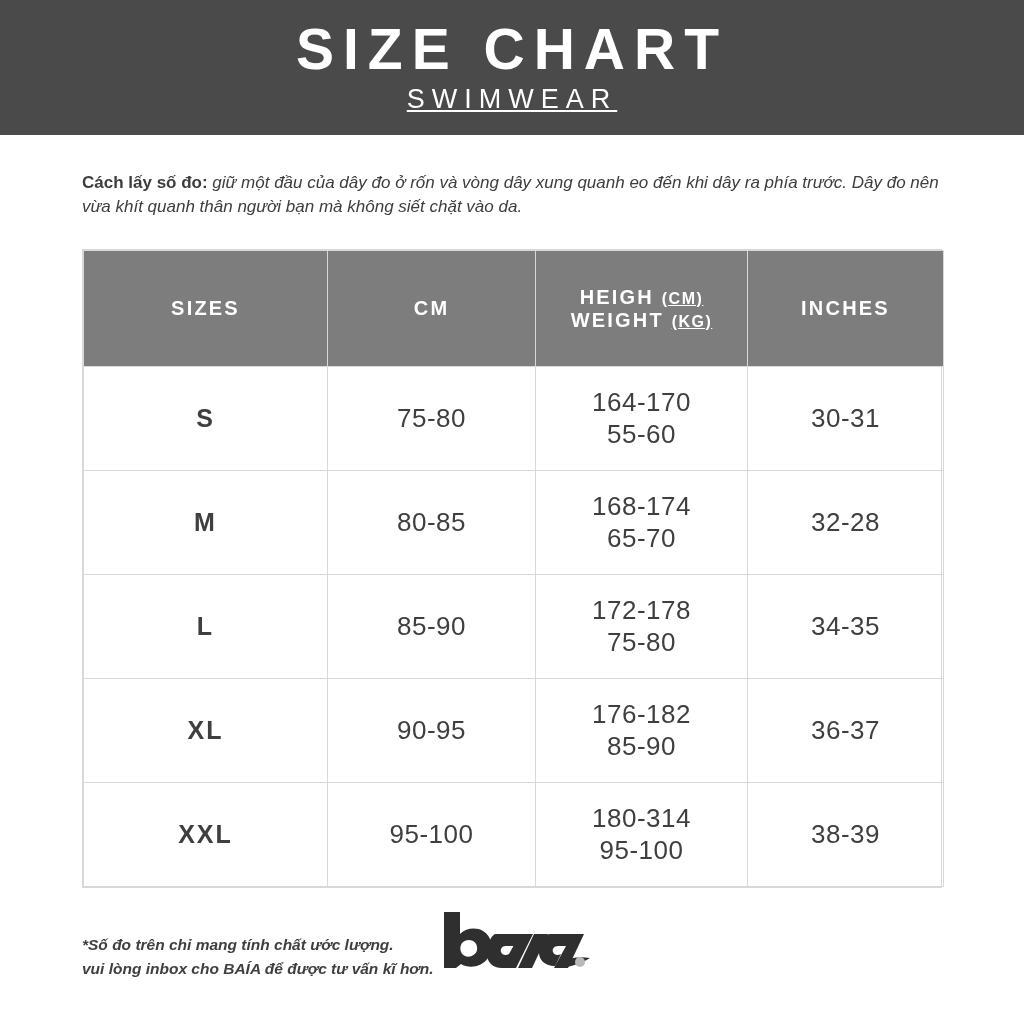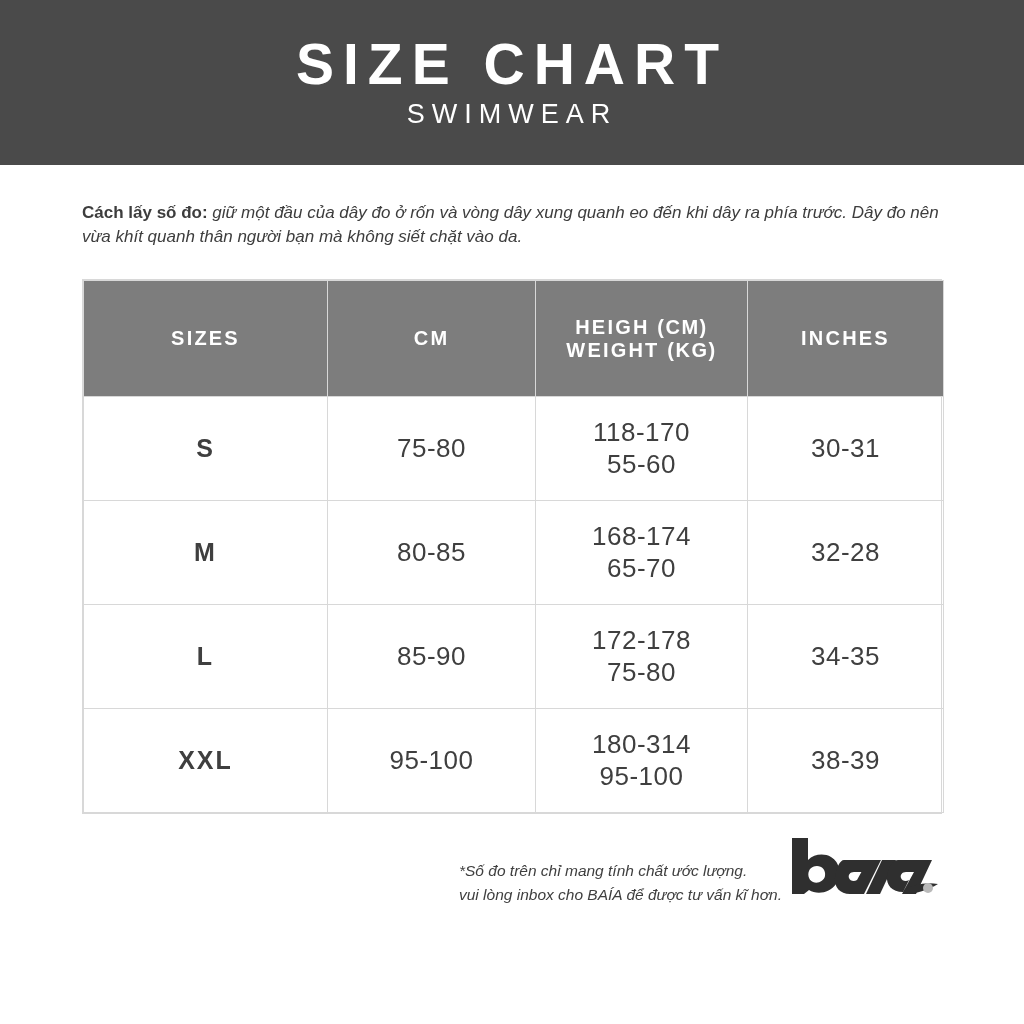--- a/index.html
+++ b/index.html
@@ -18,21 +18,21 @@
   .page {
     width: 1024px;
     height: 1024px;
     position: relative;
     box-sizing: border-box;
   }
 
   
   .header {
     background: #4a4a4a;
-    height: 165px;
+    height: 135px;
     width: 100%;
     display: flex;
     flex-direction: column;
     align-items: center;
     justify-content: center;
     box-sizing: border-box;
   }
   .header-title {
     color: #ffffff;
     font-size: 57px;
@@ -43,20 +43,21 @@
     font-family: "Liberation Sans", sans-serif;
   }
   .header-subtitle {
     color: #ffffff;
     font-size: 27px;
     font-weight: normal;
     letter-spacing: 7px;
     text-align: center;
     margin-top: 6px;
     font-family: "Liberation Sans", sans-serif;
+    text-decoration: underline;
   }
 
   
   .intro {
     margin: 36px 78px 0 82px;
     font-size: 17px;
     line-height: 1.42;
     color: #3d3d3d;
     font-family: "Liberation Sans", sans-serif;
   }
@@ -88,22 +89,23 @@
   thead th {
     background: #7d7d7d;
     color: #ffffff;
     height: 113px;
     font-size: 20px;
     font-weight: bold;
     letter-spacing: 2.2px;
     border-color: #8a8a8a;
   }
   thead th .sub {
-    font-size: 20px;
+    font-size: 16px;
     letter-spacing: 1.5px;
+    text-decoration: underline;
   }
   thead th .line2 {
     display: block;
     margin-top: 0;
   }
   tbody td {
     height: 101px;
     font-size: 26px;
     color: #3f3f3f;
     letter-spacing: 0.5px;
@@ -120,24 +122,25 @@
   }
 
   
   col.c1 { width: 244px; }
   col.c2 { width: 208px; }
   col.c3 { width: 212px; }
   col.c4 { width: 196px; }
 
   
   .footer {
-    margin: 18px 82px 0 108px;
+    margin: 18px 82px 0 82px;
     display: flex;
     align-items: flex-end;
-    justify-content: flex-end;
+    justify-content: flex-start;
+    font-weight: bold;
   }
   .footnote {
     font-size: 15.5px;
     line-height: 1.52;
     color: #3f3f3f;
     font-style: italic;
     font-family: "Liberation Sans", sans-serif;
   }
   .footnote span { display: block; }
 
@@ -188,21 +191,21 @@
           <th>
             <span>INCHES</span>
           </th>
         </tr>
       </thead>
       <tbody>
         <tr>
           <td class="size-label">S</td>
           <td>75-80</td>
           <td>
-            <span class="two-line">118-170</span>
+            <span class="two-line">164-170</span>
             <span class="two-line">55-60</span>
           </td>
           <td>30-31</td>
         </tr>
         <tr>
           <td class="size-label">M</td>
           <td>80-85</td>
           <td>
             <span class="two-line">168-174</span>
             <span class="two-line">65-70</span>
@@ -210,20 +213,29 @@
           <td>32-28</td>
         </tr>
         <tr>
           <td class="size-label">L</td>
           <td>85-90</td>
           <td>
             <span class="two-line">172-178</span>
             <span class="two-line">75-80</span>
           </td>
           <td>34-35</td>
+        </tr>
+        <tr>
+          <td class="size-label">XL</td>
+          <td>90-95</td>
+          <td>
+            <span class="two-line">176-182</span>
+            <span class="two-line">85-90</span>
+          </td>
+          <td>36-37</td>
         </tr>
         <tr>
           <td class="size-label">XXL</td>
           <td>95-100</td>
           <td>
             <span class="two-line">180-314</span>
             <span class="two-line">95-100</span>
           </td>
           <td>38-39</td>
         </tr>

